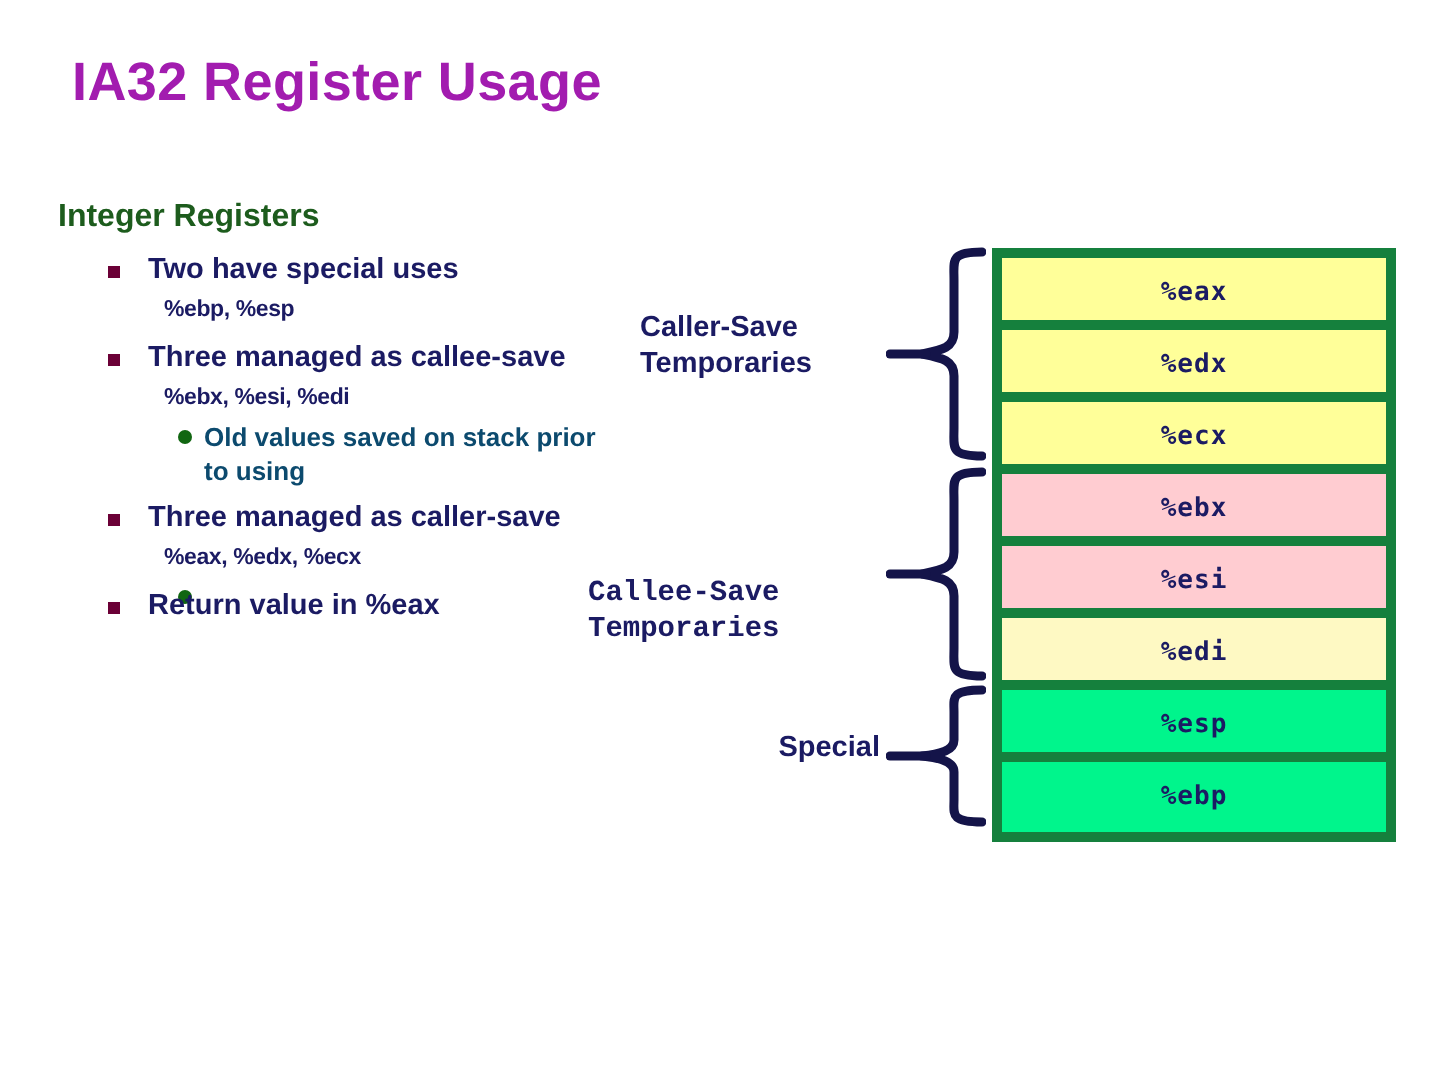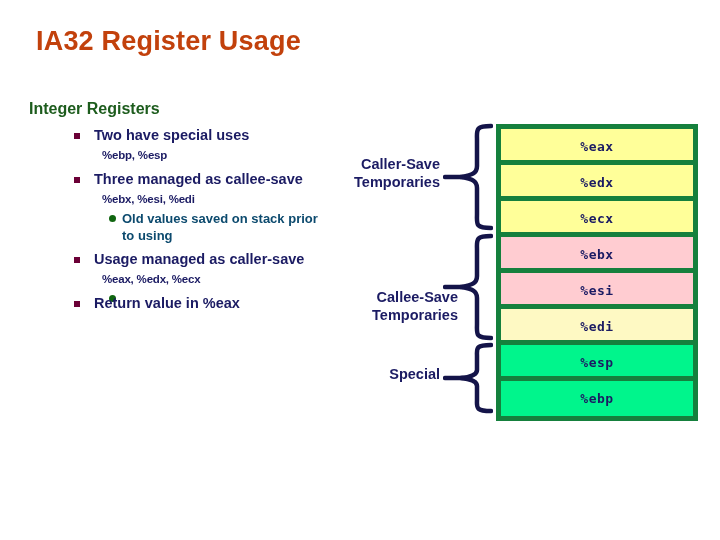--- a/index.html
+++ b/index.html
@@ -16,40 +16,40 @@
     font-family: "Liberation Sans", sans-serif;
   }
 
   
   #slide-title {
     position: absolute;
     left: 36px;
     top: 26px;
     font-size: 27px;
     font-weight: bold;
-    color: #c2410c;
+    color: #a21caf;
     letter-spacing: 0.2px;
     white-space: nowrap;
   }
 
   
   #section-heading {
     position: absolute;
     left: 29px;
     top: 100px;
     font-size: 16px;
     font-weight: bold;
     color: #1d5c1d;
     white-space: nowrap;
   }
 
   
   #bullet-column {
     position: absolute;
-    left: 72px;
+    left: 52px;
     top: 126px;
     width: 250px;
   }
 
   .lvl1 {
     position: relative;
     padding-left: 22px;
     margin: 0 0 2px 0;
     font-size: 14.5px;
     font-weight: bold;
@@ -96,26 +96,26 @@
   }
 
   .sp-2 { height: 4px; }
 
   
   .group-label {
     position: absolute;
     font-size: 14.5px;
     font-weight: bold;
     color: #1b1b63;
-    text-align: right;
+    text-align: left;
     line-height: 18px;
     white-space: nowrap;
   }
   #label-caller-save { left: 320px; top: 155px; width: 120px; }
-  #label-callee-save { left: 328px; top: 288px; width: 130px; }
+  #label-callee-save { left: 294px; top: 288px; width: 130px; font-family: Liberation Mono, monospace; }
   #label-special     { left: 330px; top: 365px; width: 110px; text-align: right; }
 
   
   .brace-wrap {
     position: absolute;
   }
   .brace-wrap svg { display: block; }
 
   
   .reg-box {
@@ -161,21 +161,21 @@
     <div class="lvl2">%ebx, %esi, %edi</div>
     <div class="lvl3">
       <span class="dot"></span>
       <span>Old values saved on stack prior to using</span>
     </div>
 
     <div class="sp-2"></div>
 
     <div class="lvl1">
       <span class="sq"></span>
-      <span>Usage managed as caller-save</span>
+      <span>Three managed as caller-save</span>
     </div>
     <div class="lvl2">%eax, %edx, %ecx</div>
     <div class="lvl3">
       <span class="dot"></span>
     </div>
 
     <div class="sp-2"></div>
 
     <div class="lvl1">
       <span class="sq"></span>

